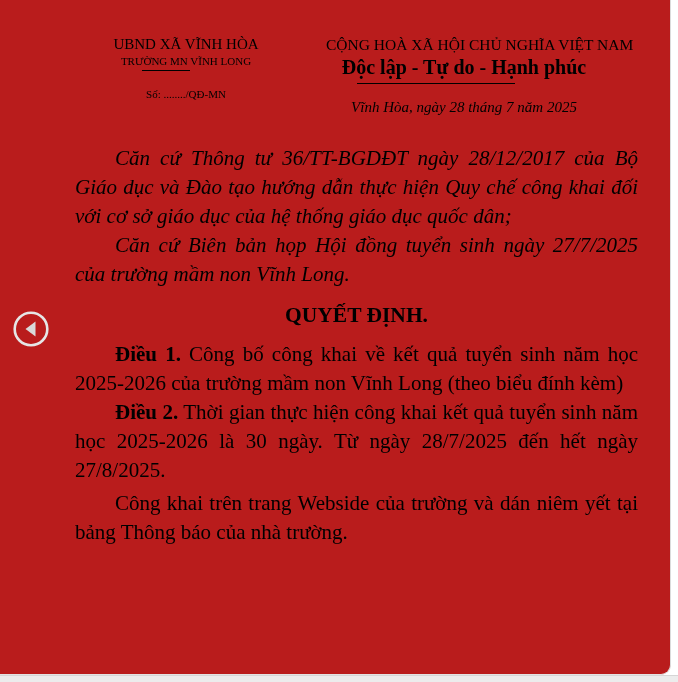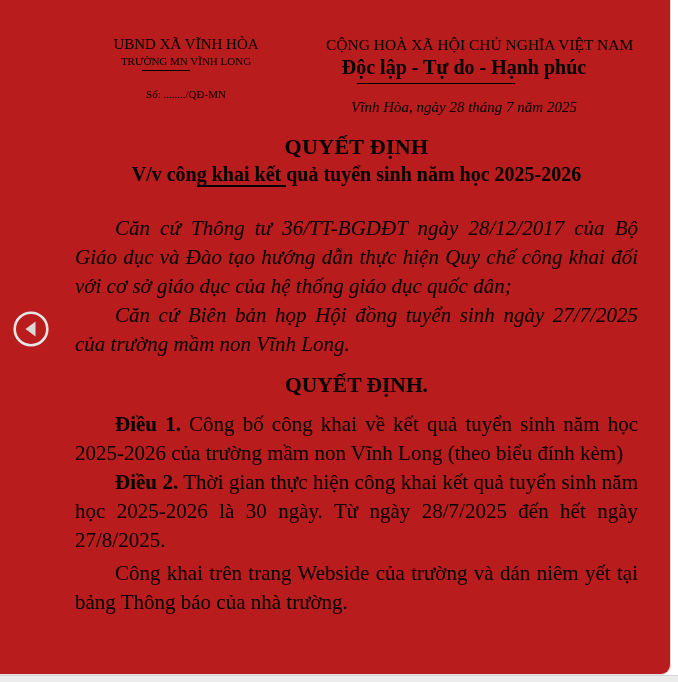--- a/index.html
+++ b/index.html
@@ -168,24 +168,20 @@
       <div class="doc-number">Số: ......../QĐ-MN</div>
     </div>
     <div class="header-right">
       <div class="h-national">CỘNG HOÀ XÃ HỘI CHỦ NGHĨA VIỆT NAM</div>
       <div class="h-motto">Độc lập - Tự do - Hạnh phúc</div>
       <div class="rule rule-right"></div>
       <div class="date-line">Vĩnh Hòa, ngày 28 tháng 7 năm 2025</div>
     </div>
   </div>
 
-  <div class="title-block">
-    <div class="title-main">QUYẾT ĐỊNH</div>
-    <div class="title-sub"><span>V/v côn</span><span class="u">g khai kết </span><span>quả tuyển sinh năm học 2025-2026</span></div>
-  </div>
 
   <div class="body-text">
     <p class="premise">Căn cứ Thông tư 36/TT-BGDĐT ngày 28/12/2017 của Bộ Giáo dục và Đào tạo hướng dẫn thực hiện Quy chế công khai đối với cơ sở giáo dục của hệ thống giáo dục quốc dân;</p>
     <p class="premise">Căn cứ Biên bản họp Hội đồng tuyển sinh ngày 27/7/2025 của trường mầm non Vĩnh Long.</p>
     <p class="decision-heading">QUYẾT ĐỊNH.</p>
     <p><b>Điều 1.</b><span> Công bố công khai về kết quả tuyển sinh năm học 2025-2026 của trường mầm non Vĩnh Long (theo biểu đính kèm)</span></p>
     <p><b>Điều 2.</b><span> Thời gian thực hiện công khai kết quả tuyển sinh năm học 2025-2026 là 30 ngày. Từ ngày 28/7/2025 đến hết ngày 27/8/2025.</span></p>
     <p class="closing">Công khai trên trang Webside của trường và dán niêm yết tại bảng Thông báo của nhà trường.</p>
   </div>
 

